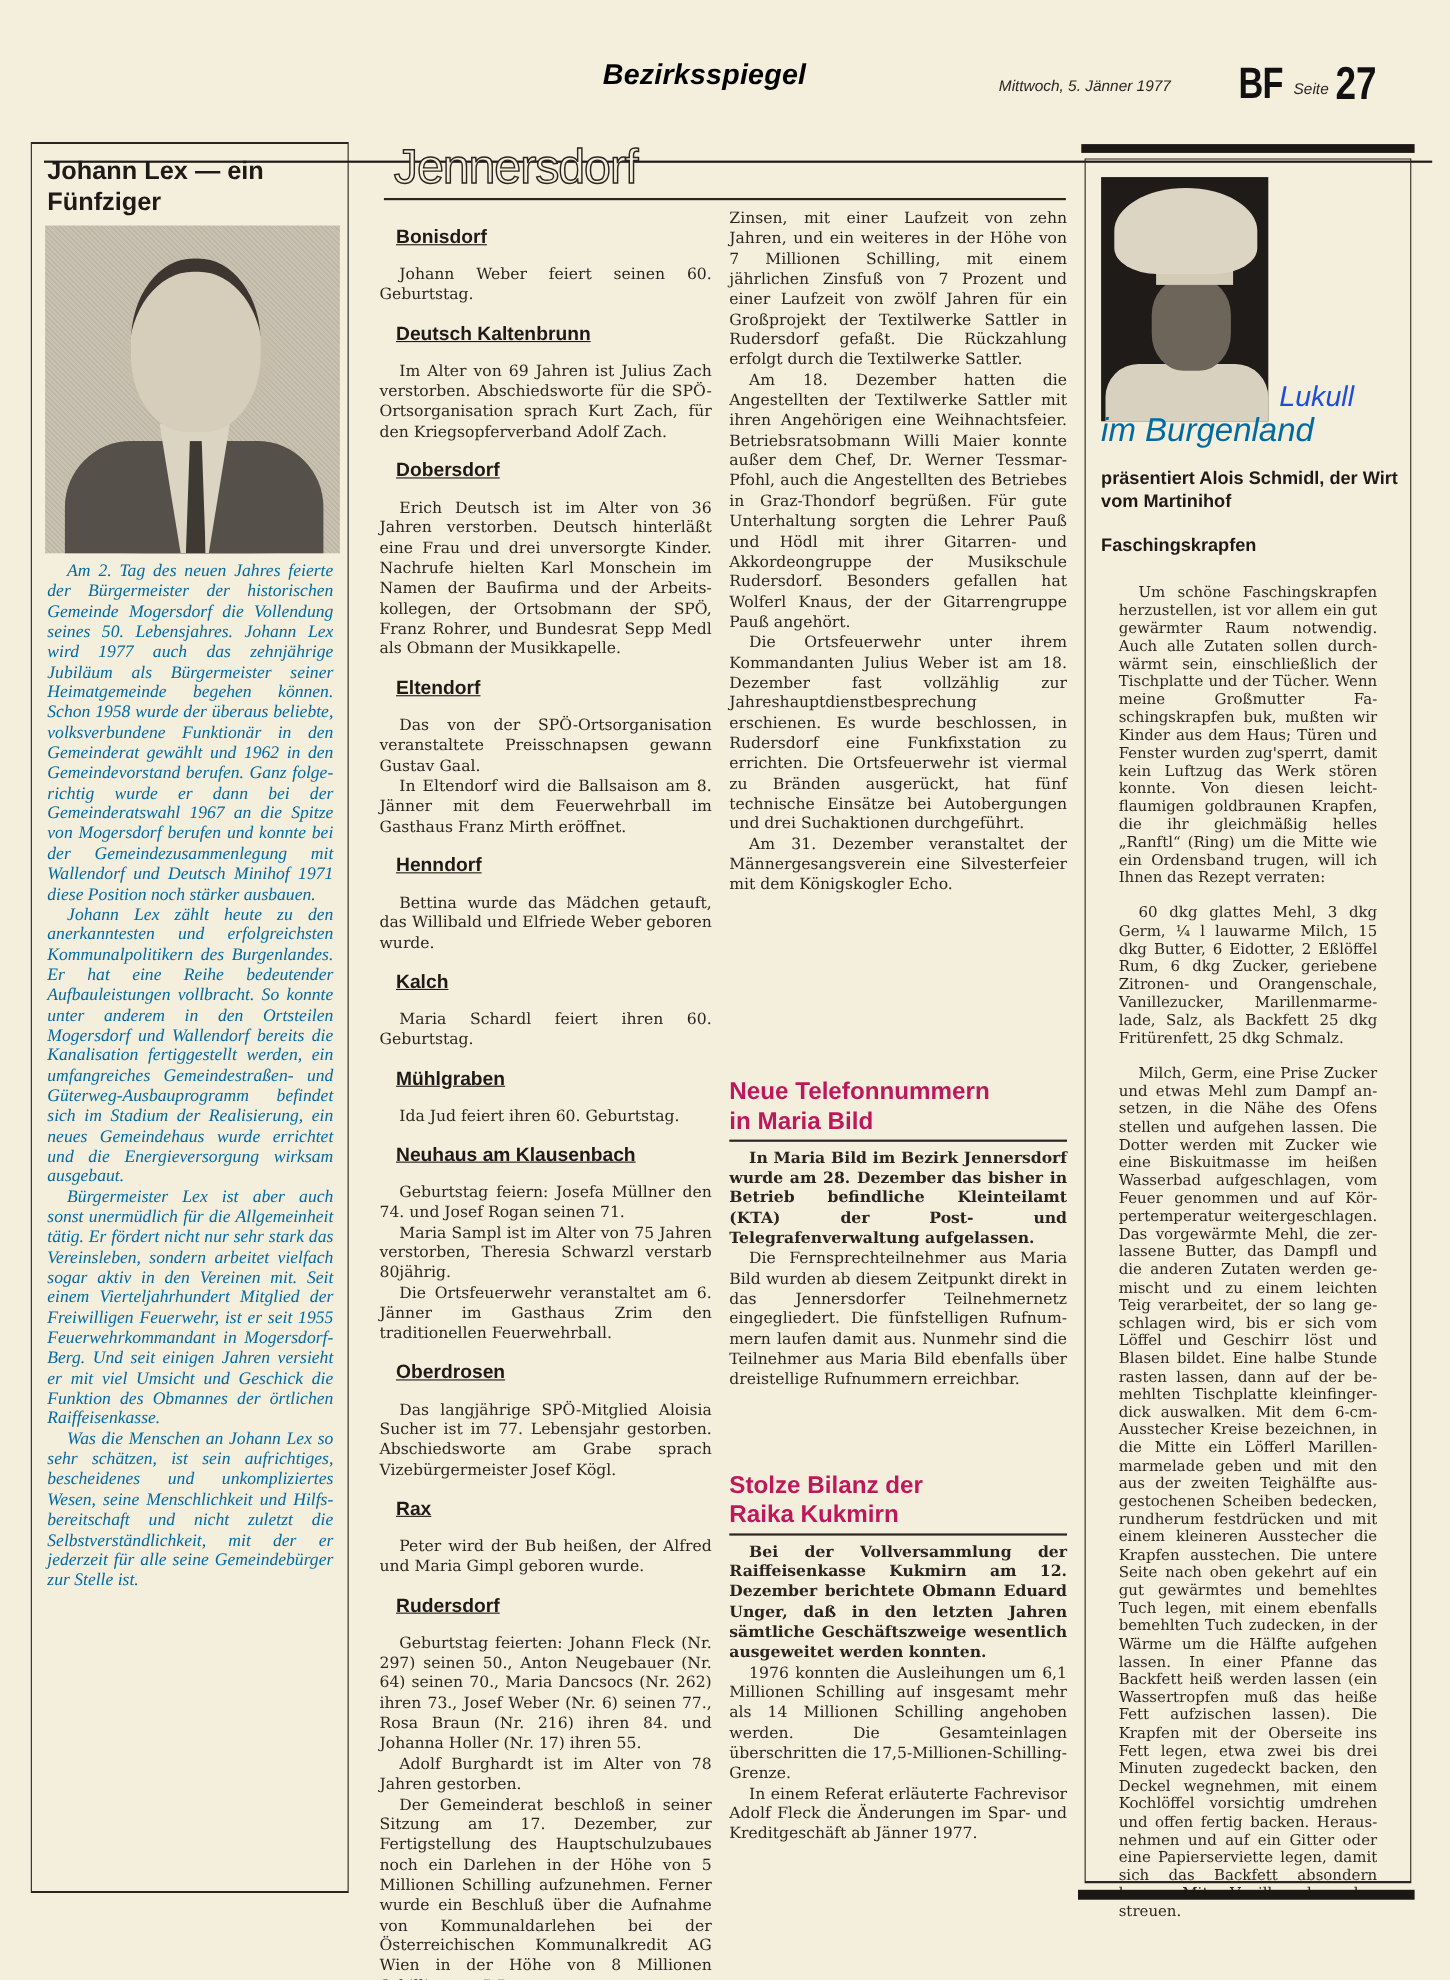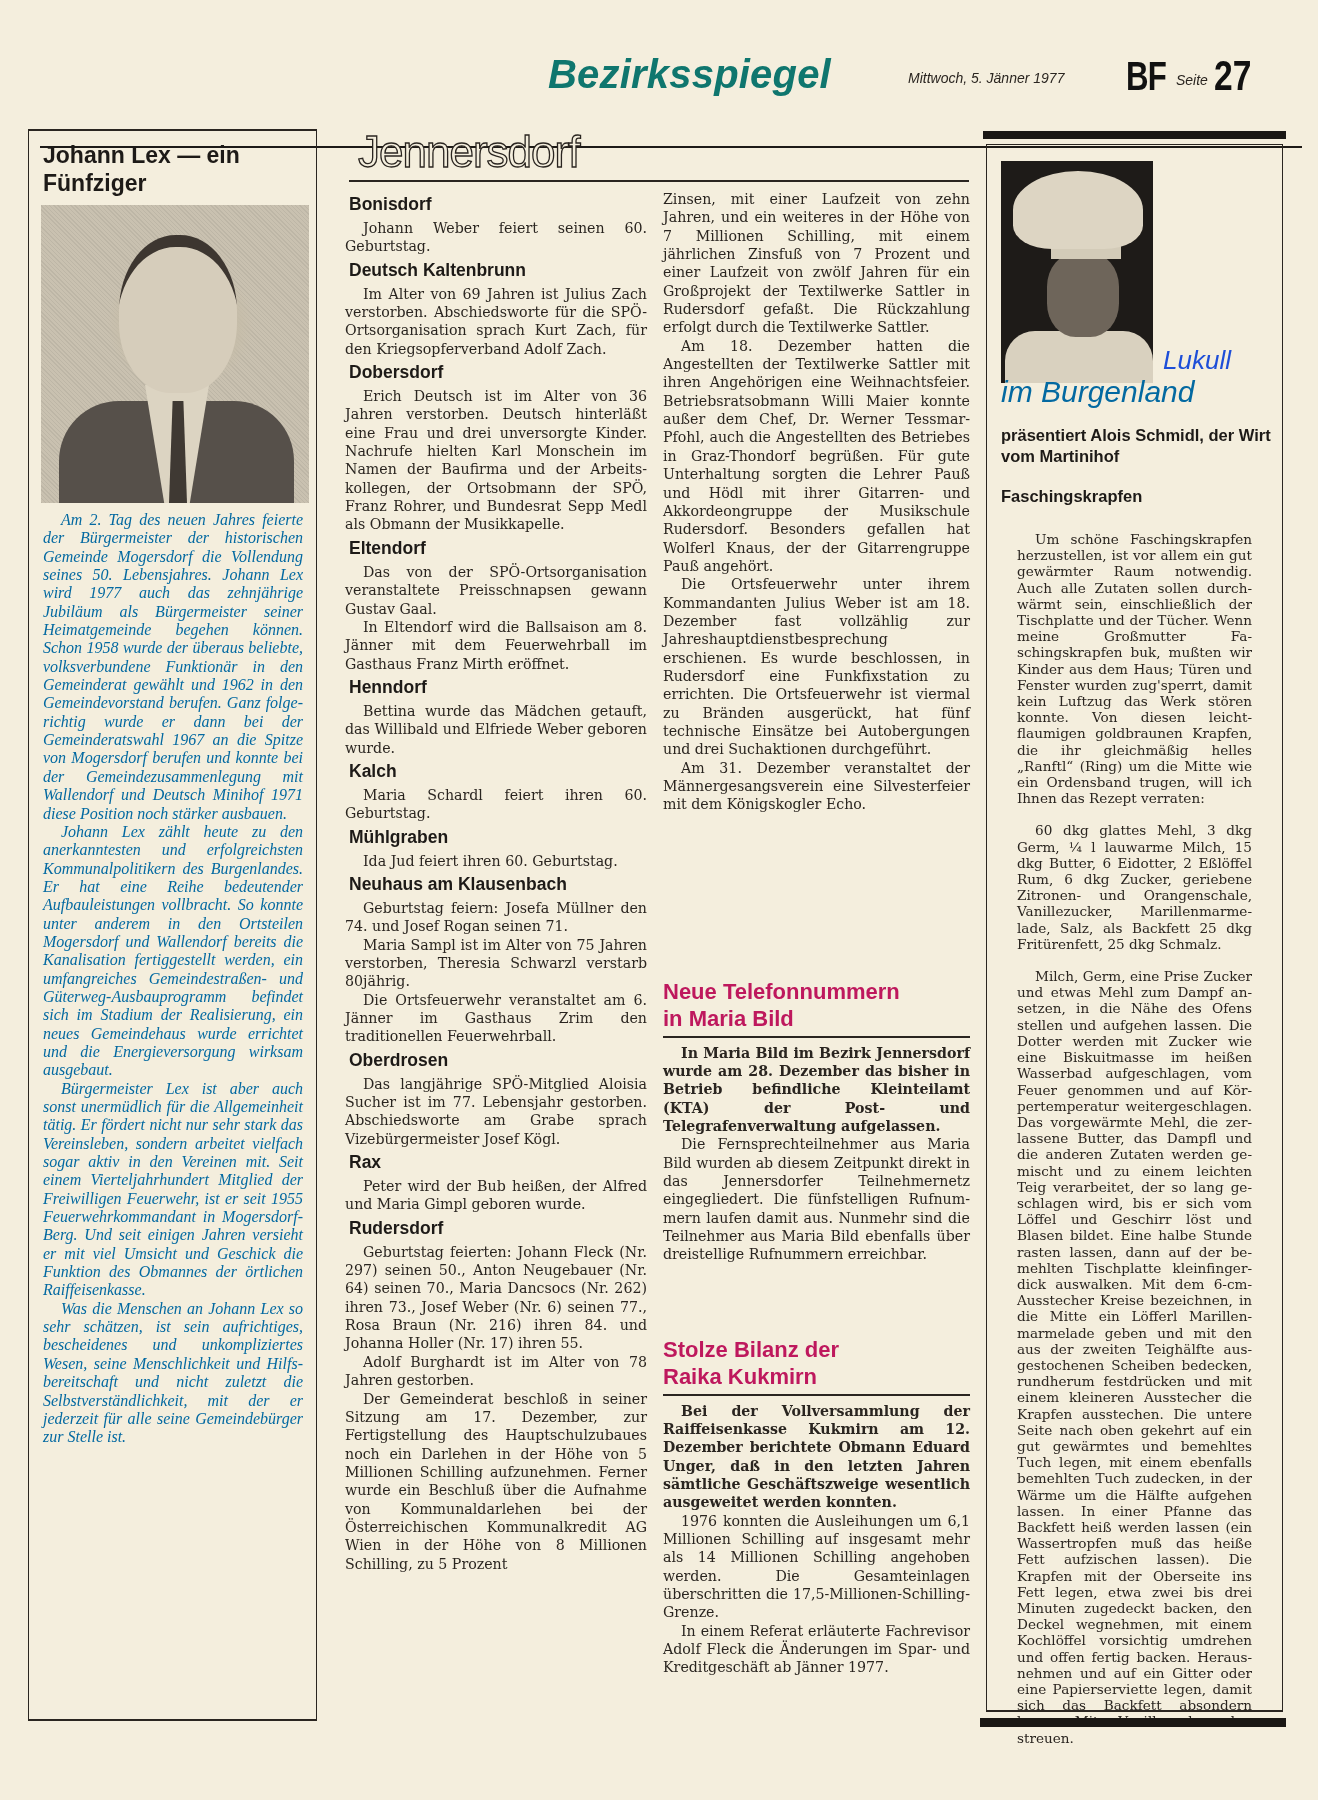--- a/index.html
+++ b/index.html
@@ -9,21 +9,21 @@
     color: #2a2520;
     font-family: "DejaVu Serif", serif;
     position: relative;
   }
   .page { position: absolute; inset: 0; }
   
   .masthead { position: absolute; left: 28px; top: 48px; width: 1260px; height: 54px; }
   .mh-title {
     position: absolute; left: 520px; top: 4px;
     font-family: "Liberation Sans", sans-serif; font-style: italic; font-weight: bold;
-    font-size: 40px; color: #0f766e; letter-spacing: 0.2px; text-align: right;
+    font-size: 26px; color: #000000; letter-spacing: 0.2px; text-align: right;
   }
   .mh-date {
     position: absolute; left: 880px; top: 22px;
     font-family: "Liberation Sans", sans-serif; font-style: italic; font-size: 14px; color: #2a2520;
   }
   .mh-bf {
     position: absolute; left: 1098px; top: 6px;
     font-family: "Liberation Sans", sans-serif; font-weight: bold; font-size: 40px; color: #111;
     transform: scaleX(0.78); transform-origin: left; letter-spacing: -1px;
   }
@@ -88,22 +88,22 @@
     color: #f4eedd; -webkit-text-stroke: 1.3px #2a2520; letter-spacing: -1px;
   }
   .jen-rule { position: absolute; left: 349px; top: 180px; width: 620px; height: 1.5px; background: #2a2520; }
   .col {
     position: absolute;
     font-family: "DejaVu Serif", serif; font-size: 14.2px; line-height: 18.35px;
     text-align: justify; color: #2a2520;
   }
   .col p { margin: 0; text-indent: 18px; }
   .col h3 {
-    margin: 4px; font-family: "Liberation Sans", sans-serif; font-weight: bold;
-    font-size: 17.5px; line-height: 21px; color: #1d1a17; text-indent: 0;
+    margin: 15px; font-family: "Liberation Sans", sans-serif; font-weight: bold;
+    font-size: 17.5px; line-height: 21px; color: #1d1a17; text-indent: 0; text-decoration: underline;
   }
   .col2 { left: 345px; top: 190px; width: 302px; }
   .col3 { left: 663px; top: 190px; width: 307px; }
   .article-head {
     font-family: "Liberation Sans", sans-serif; font-weight: bold; font-size: 22px; line-height: 27px;
     color: #be185d; margin: 0;
   }
   .head-rule { height: 1.5px; background: #2a2520; margin: 4px 0 6px 0; }
   .lead { font-weight: bold; }
   .block { position: absolute; left: 663px; width: 307px; }

